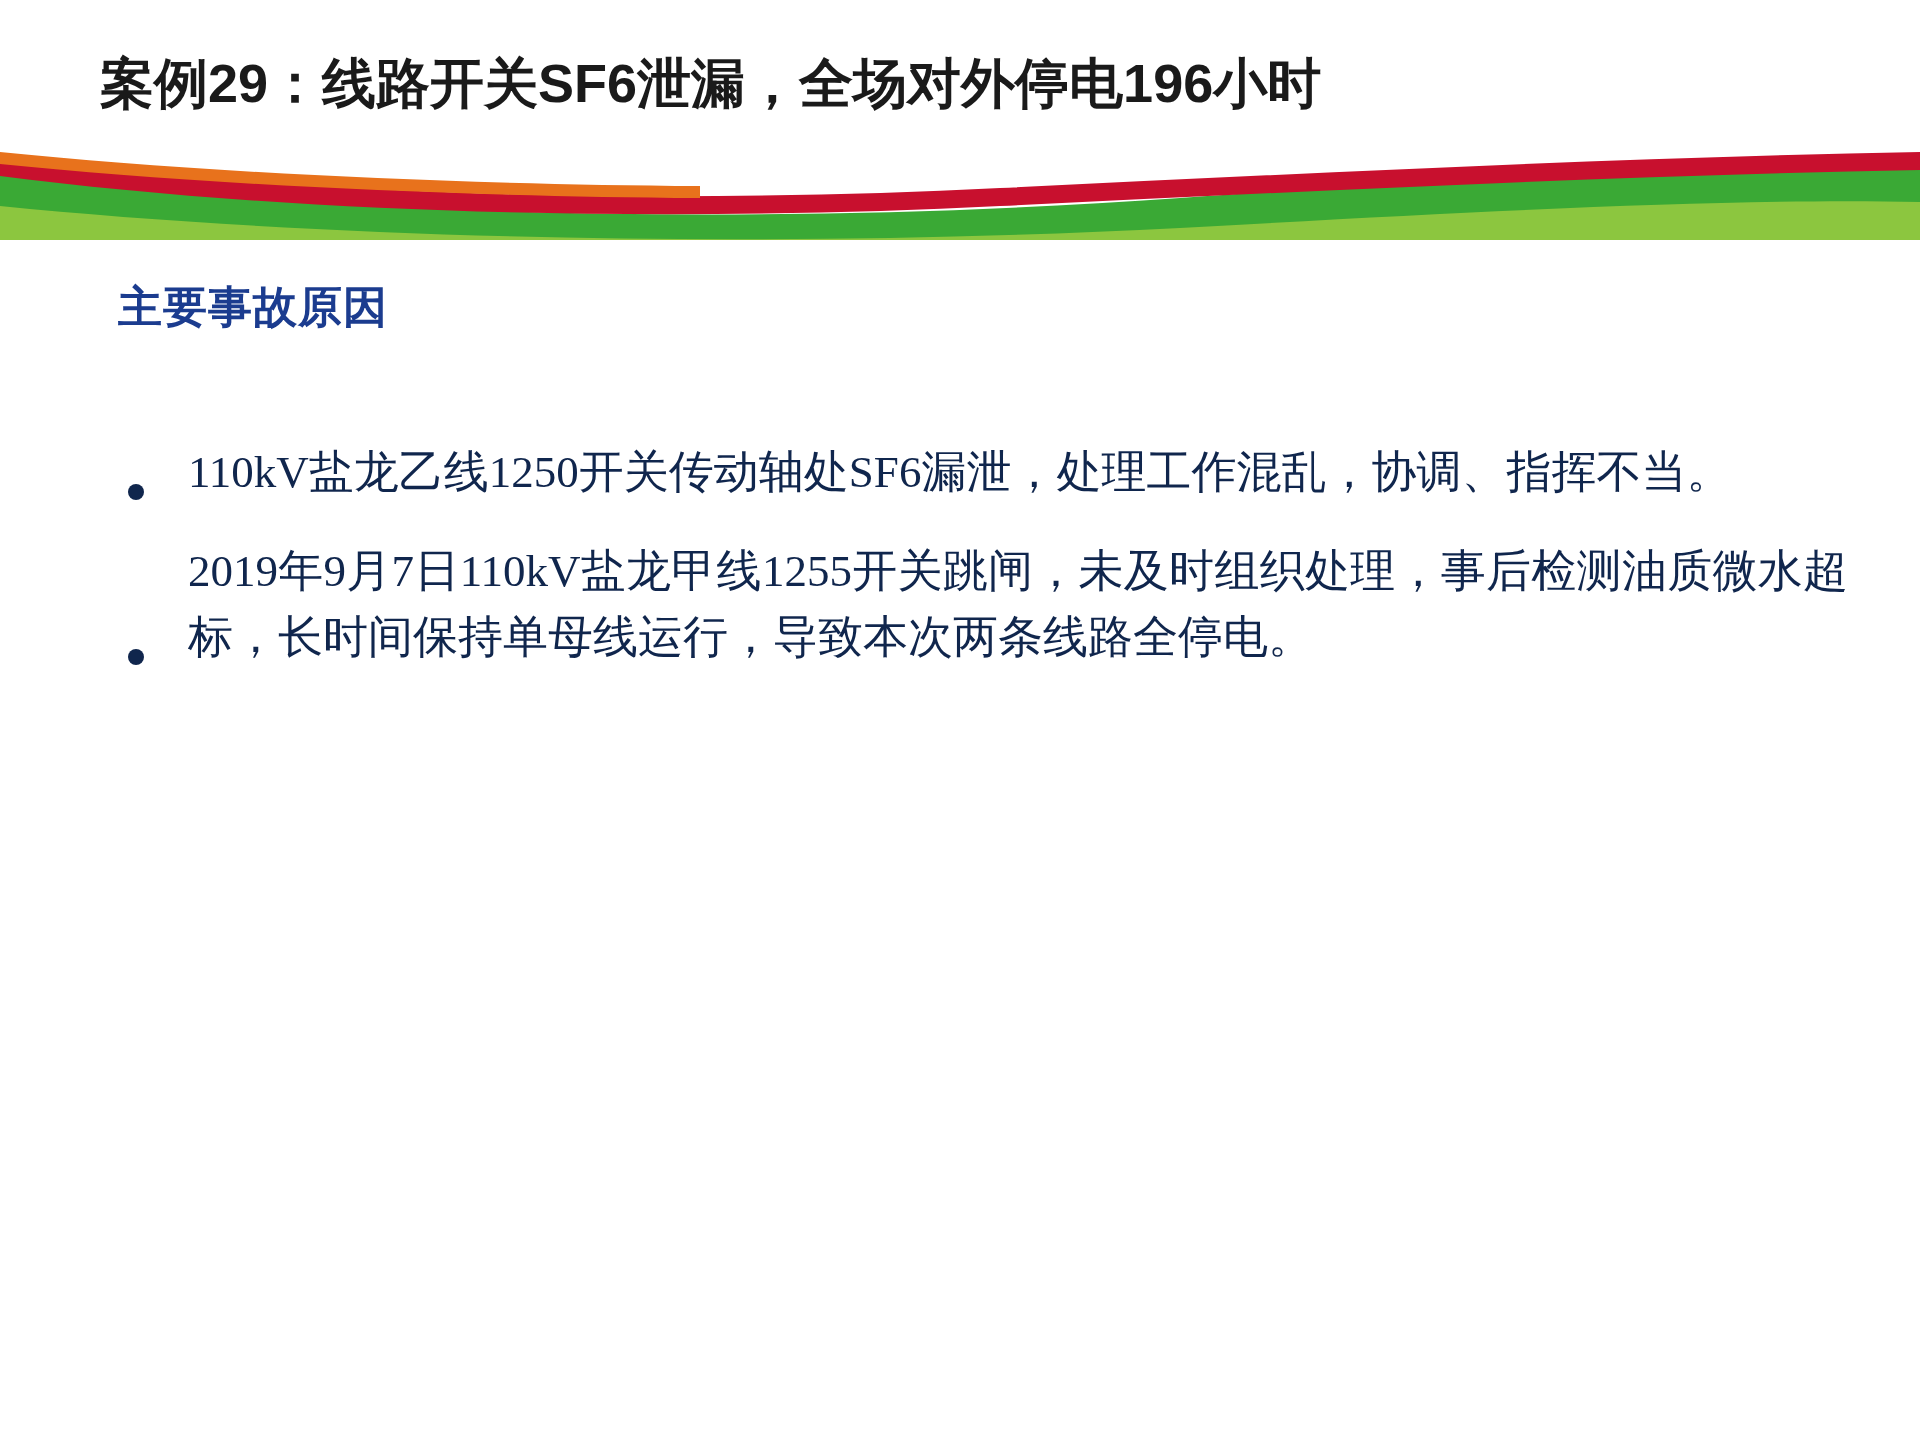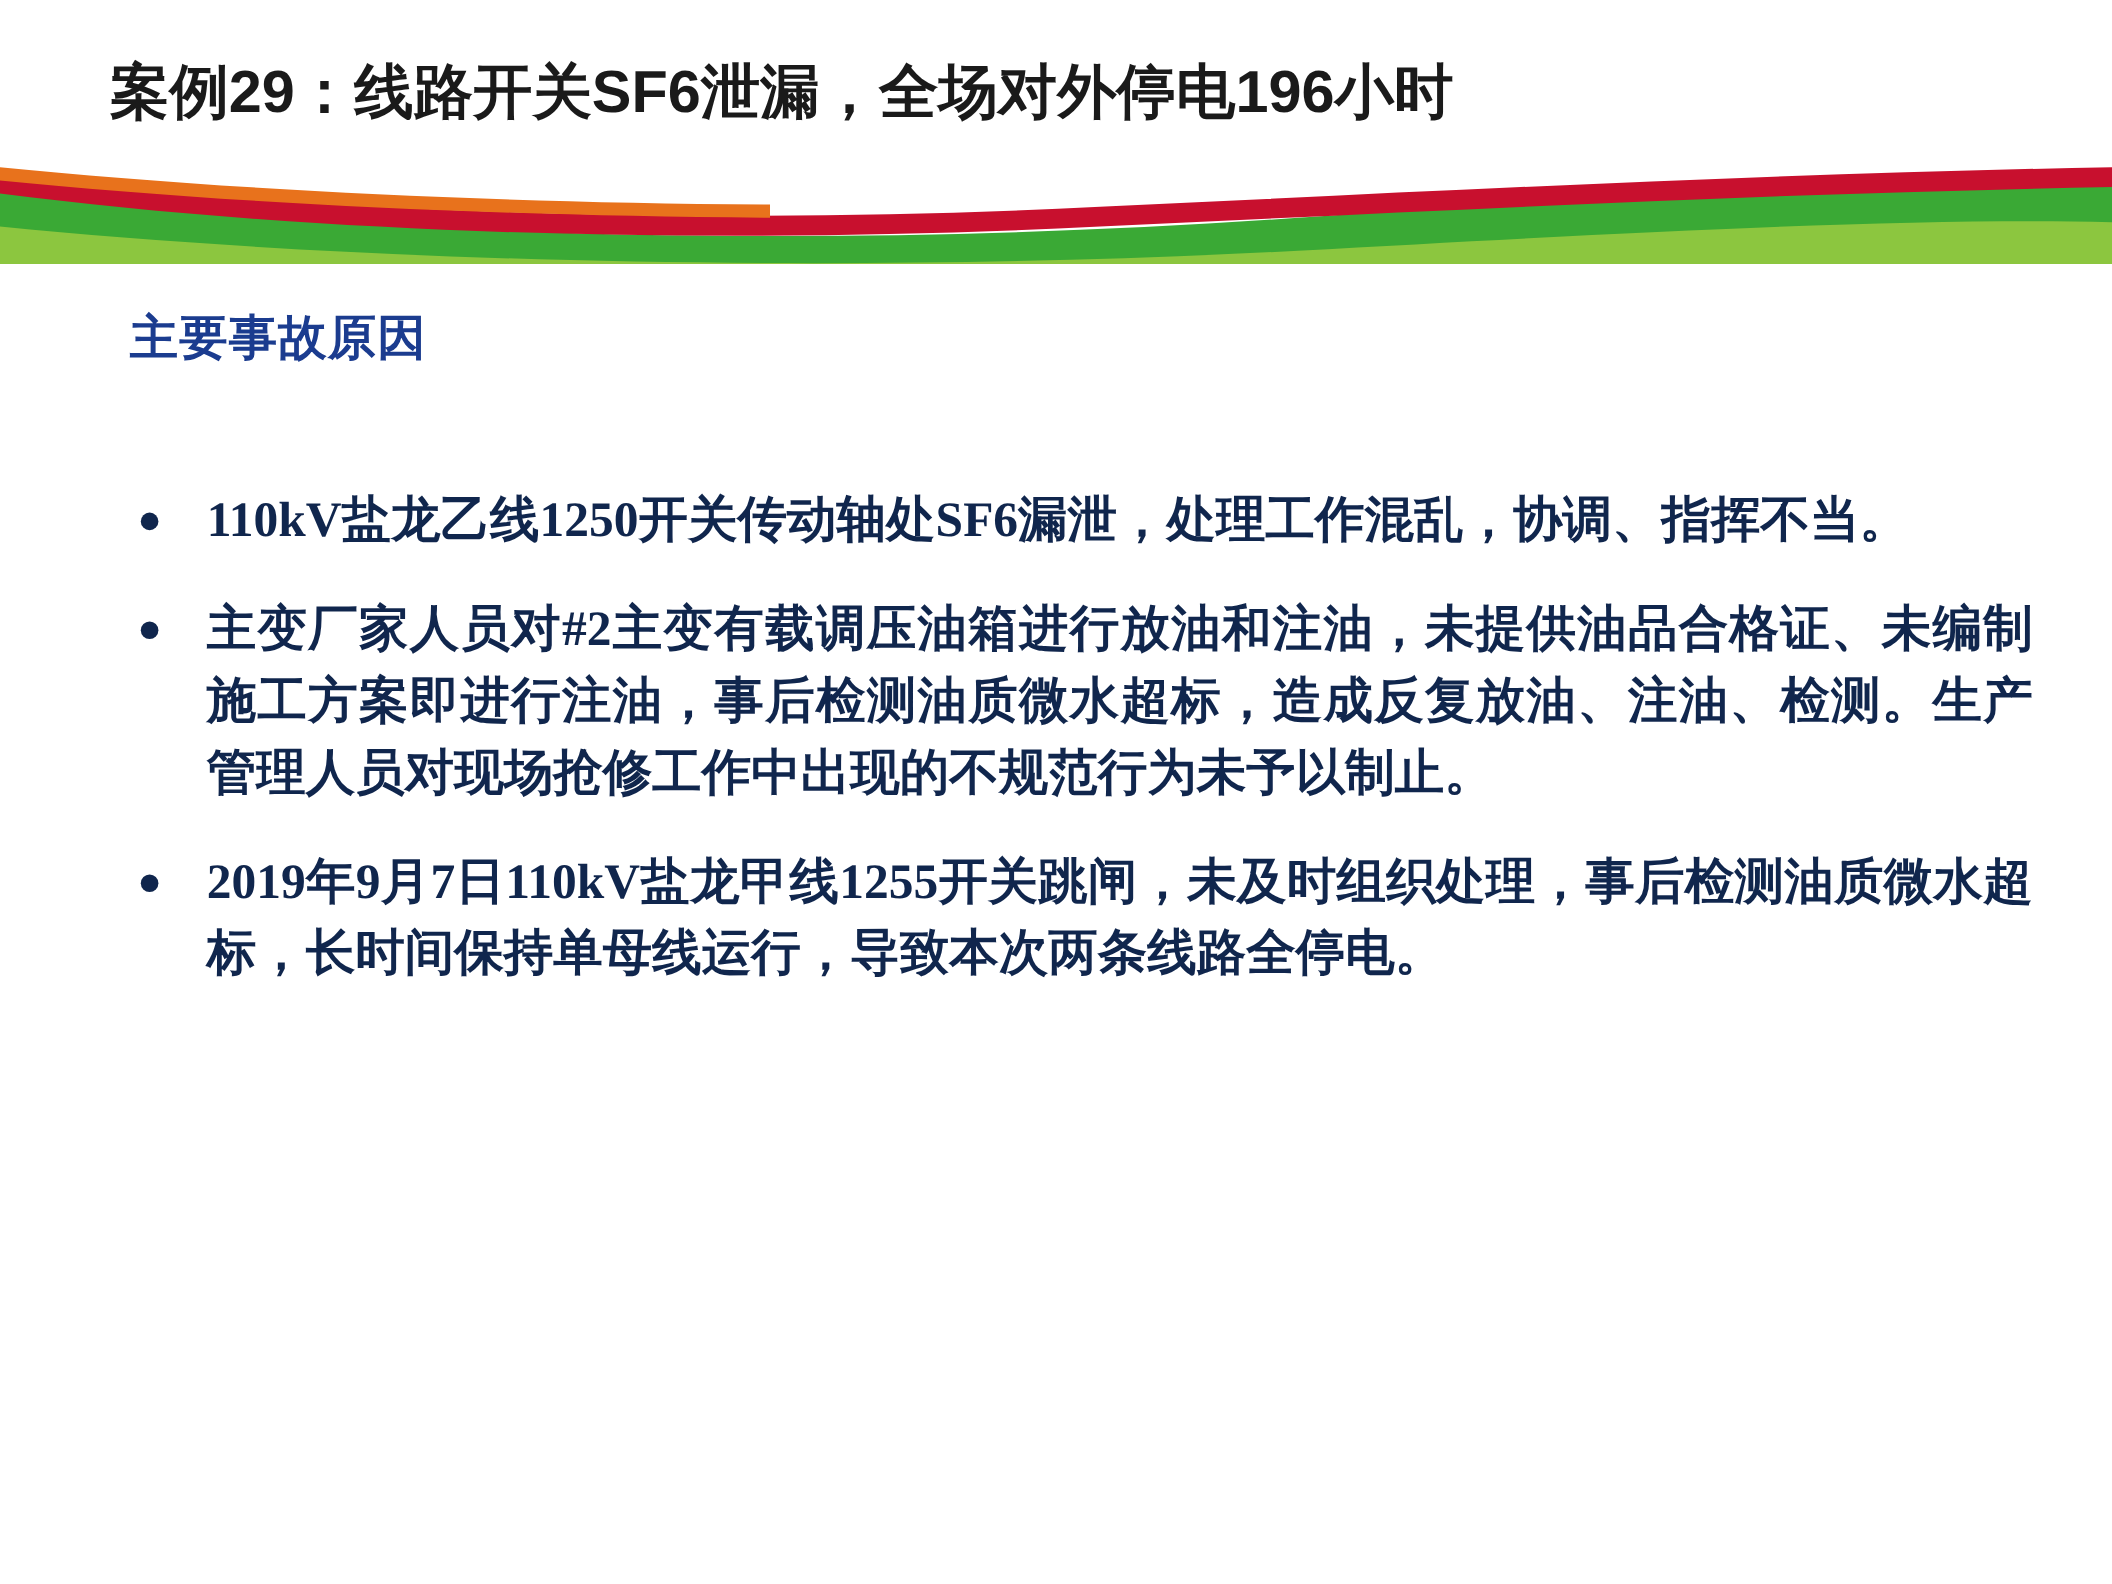--- a/index.html
+++ b/index.html
@@ -55,23 +55,22 @@
   }
   
   .bullets {
     position: absolute;
     left: 118px;
     top: 440px;
     width: 1730px;
   }
   .bullet-item {
     display: flex;
-    align-items: flex-start;
+    align-items: flex-end;
     margin-bottom: 34px;
-    font-weight: bold;
   }
   .bullet-dot {
     flex: 0 0 auto;
     width: 70px;
     padding-top: 18px;
     text-align: left;
     font-size: 30px;
     line-height: 1;
     color: #10264d;
   }
@@ -113,24 +112,20 @@
 
   <div class="section-heading">主要事故原因</div>
 
   <div class="bullets">
 
     <div class="bullet-item">
       <div class="bullet-dot"><span class="dot"></span></div>
       <div class="bullet-text">110kV盐龙乙线1250开关传动轴处SF6漏泄，处理工作混乱，协调、指挥不当。</div>
     </div>
 
-    <div class="bullet-item">
-      <div class="bullet-dot"><span class="dot"></span></div>
-      <div class="bullet-text">主变厂家人员对#2主变有载调压油箱进行放油和注油，未提供油品合格证、未编制施工方案即进行注油，事后检测油质微水超标，造成反复放油、注油、检测。生产管理人员对现场抢修工作中出现的不规范行为未予以制止。</div>
-    </div>
 
     <div class="bullet-item">
       <div class="bullet-dot"><span class="dot"></span></div>
       <div class="bullet-text">2019年9月7日110kV盐龙甲线1255开关跳闸，未及时组织处理，事后检测油质微水超标，长时间保持单母线运行，导致本次两条线路全停电。</div>
     </div>
 
   </div>
 
 </div>
 

